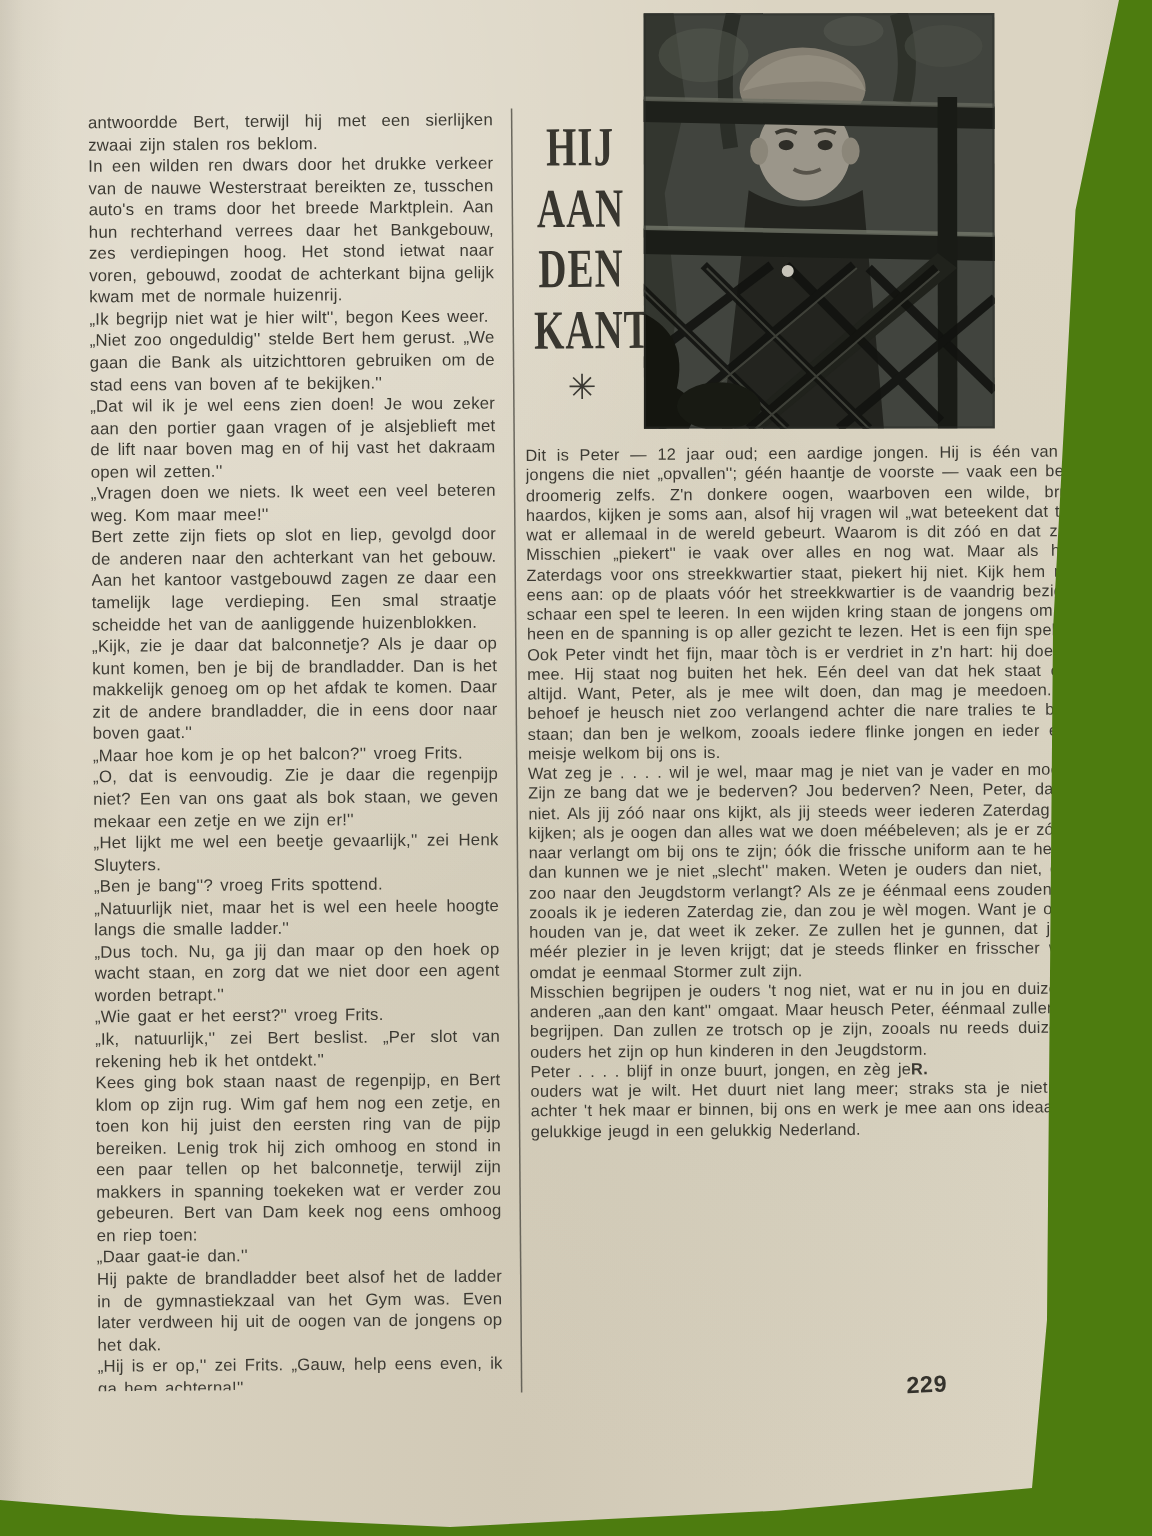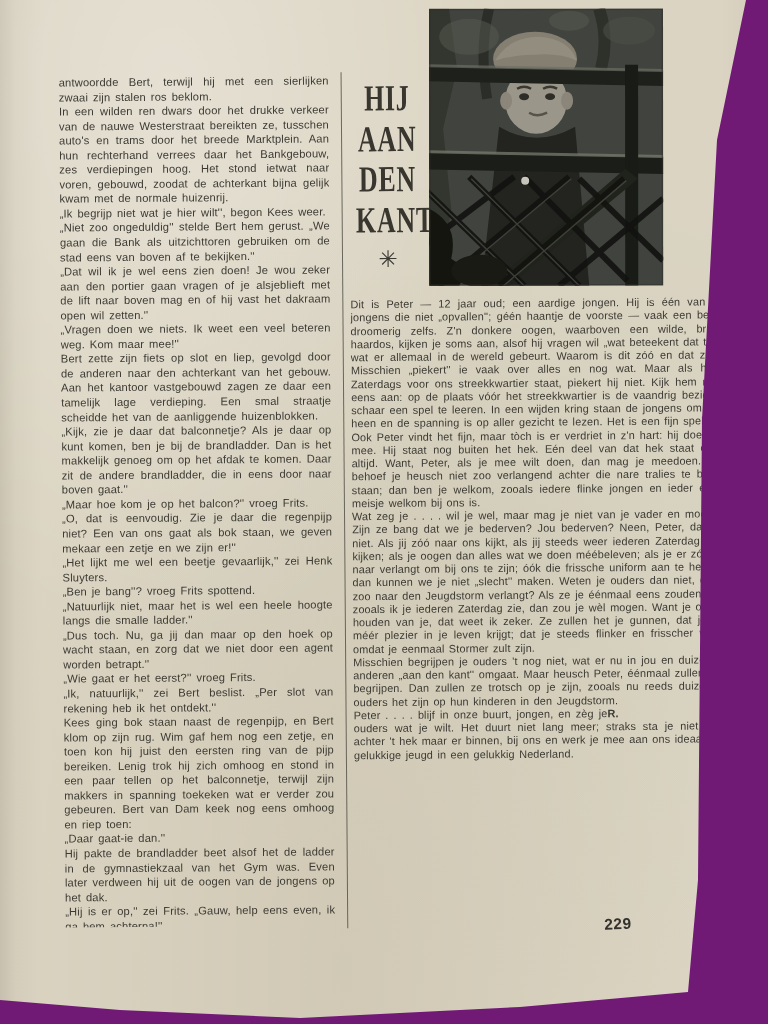--- a/index.html
+++ b/index.html
@@ -1,18 +1,18 @@
 <!DOCTYPE html>
 <html><head>
 <meta charset="utf-8">
 <style>
   html,body{margin:0;padding:0;}
   .scan{
     position:relative;width:768px;height:1024px;overflow:hidden;
-    background:#701a75;
+    background:#4d7c0f;
     font-family:"Liberation Sans",sans-serif;
   }
   .page{
     position:absolute;left:0;top:0;width:768px;height:1024px;
     clip-path:polygon(0 0,746px 0,717px 140px,702px 420px,698px 880px,688px 992px,520px 1007px,300px 1018px,120px 1010px,0 1000px);
     background:
       radial-gradient(ellipse at 22% 9%, rgba(255,255,255,.28), transparent 42%),
       radial-gradient(ellipse at 70% 55%, rgba(180,186,168,.14), transparent 55%),
       radial-gradient(ellipse at 45% 95%, rgba(120,105,75,.10), transparent 60%),
       linear-gradient(90deg,#c7c0ae 0px,#d5ceBC 16px,#dbd4c2 42px,#dbd4c2 720px,#d2cbb9 768px),

